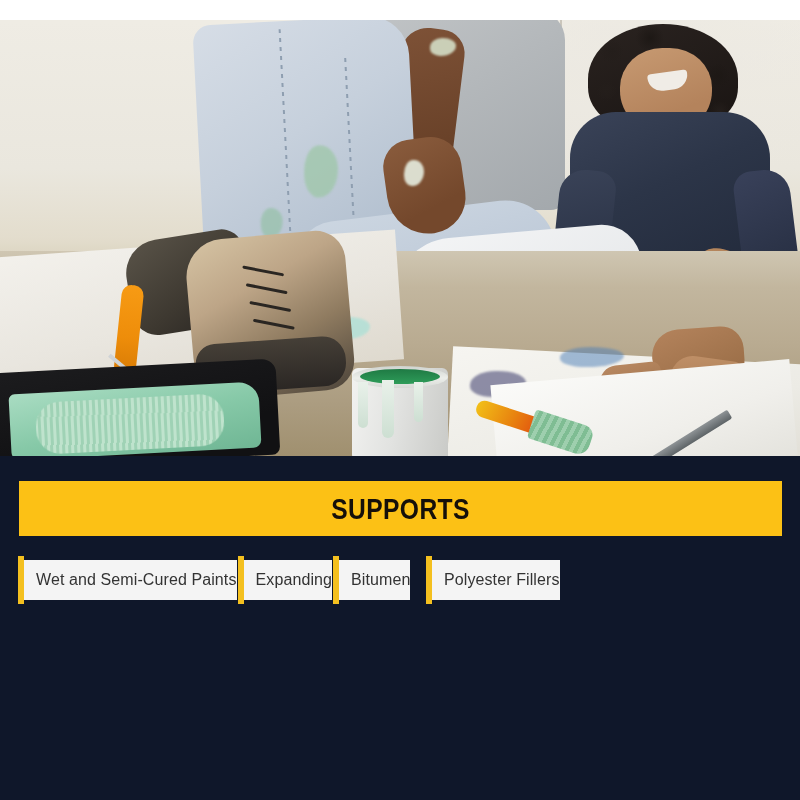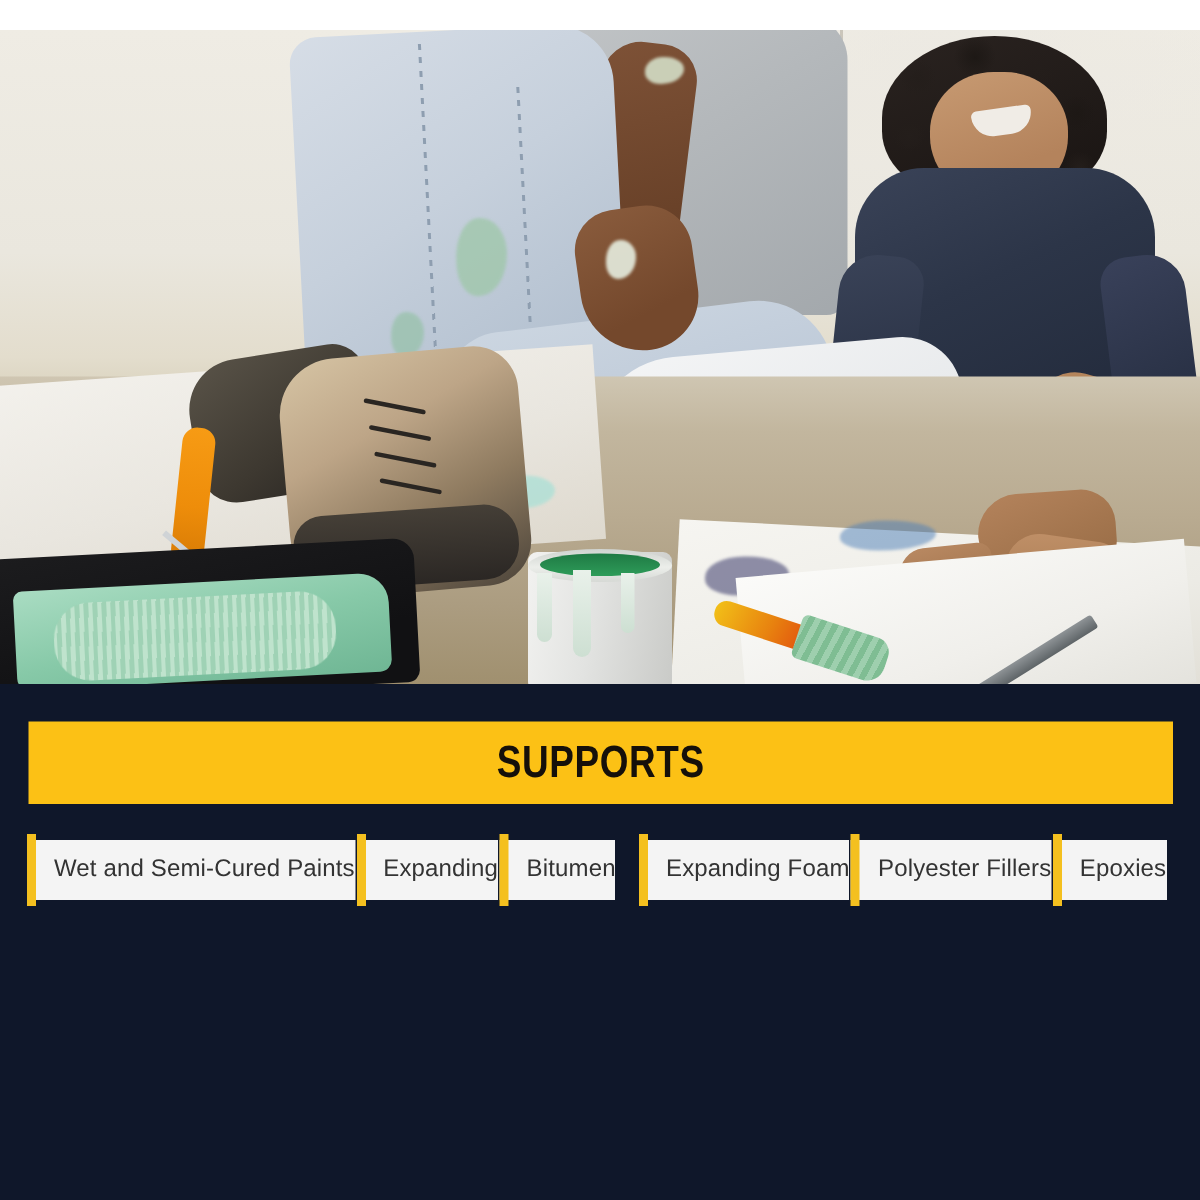--- a/index.html
+++ b/index.html
@@ -520,27 +520,19 @@
       </div>
       <div class="support-row">
         <span class="accent-bar"></span>
         <span class="support-label">Bitumen</span>
       </div>
     </div>
 
     <div class="list-col">
       <div class="support-row">
         <span class="accent-bar"></span>
-        <span class="support-label">Expanding Foam</span>
-      </div>
-      <div class="support-row">
-        <span class="accent-bar"></span>
         <span class="support-label">Polyester Fillers</span>
       </div>
-      <div class="support-row">
-        <span class="accent-bar"></span>
-        <span class="support-label">Epoxies</span>
-      </div>
     </div>
 
   </div>
 
 </div>
 
 </body></html>

